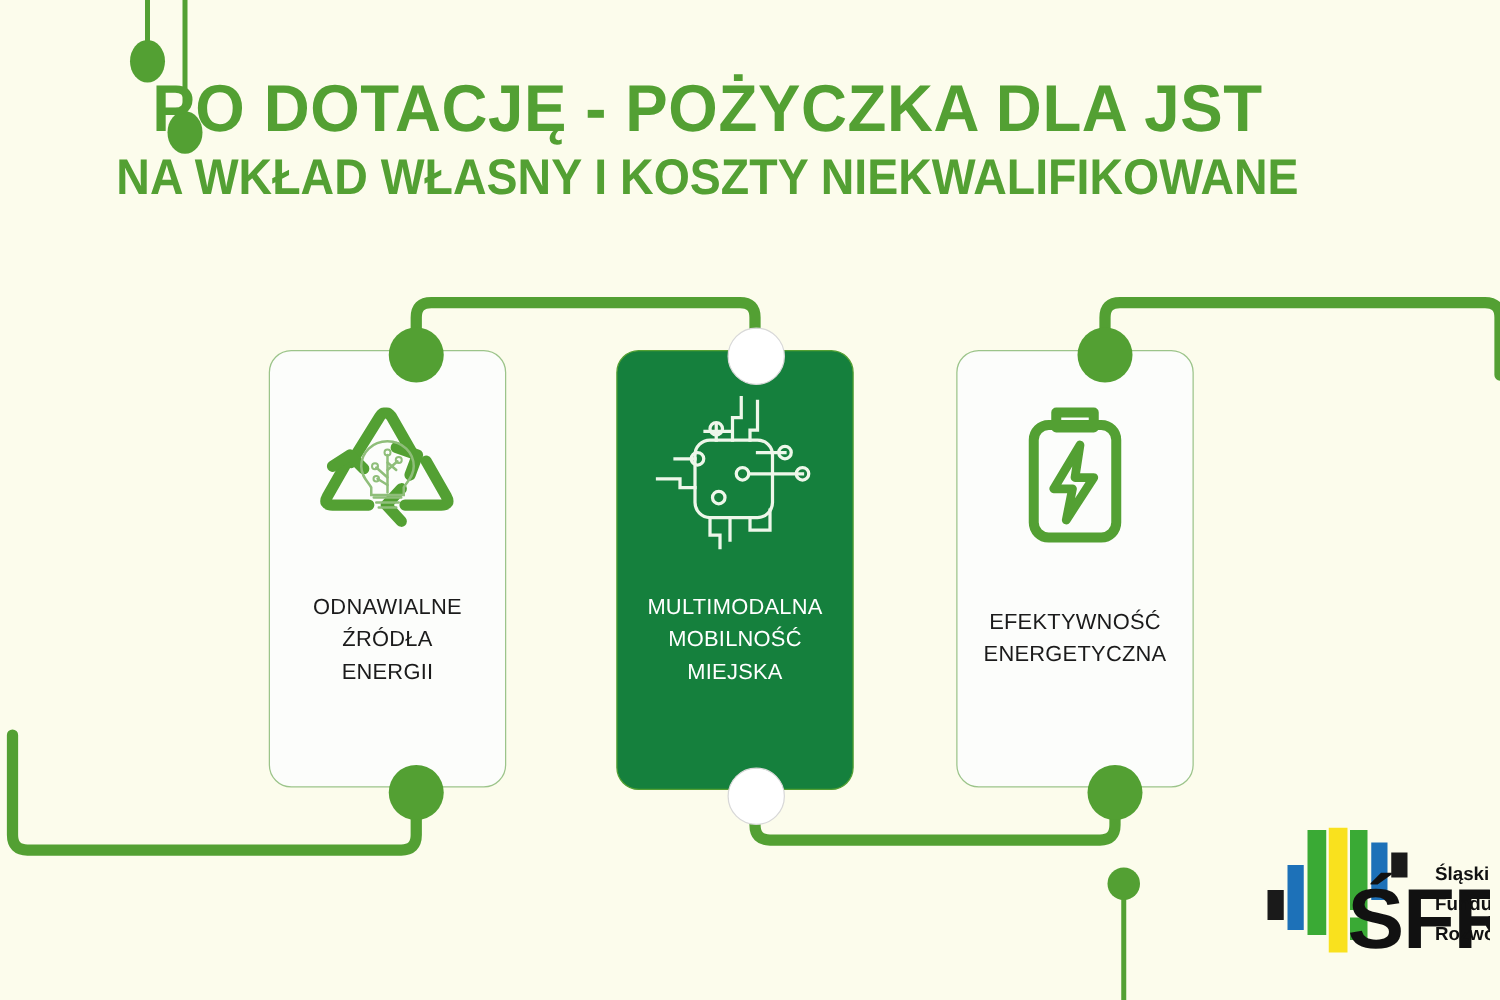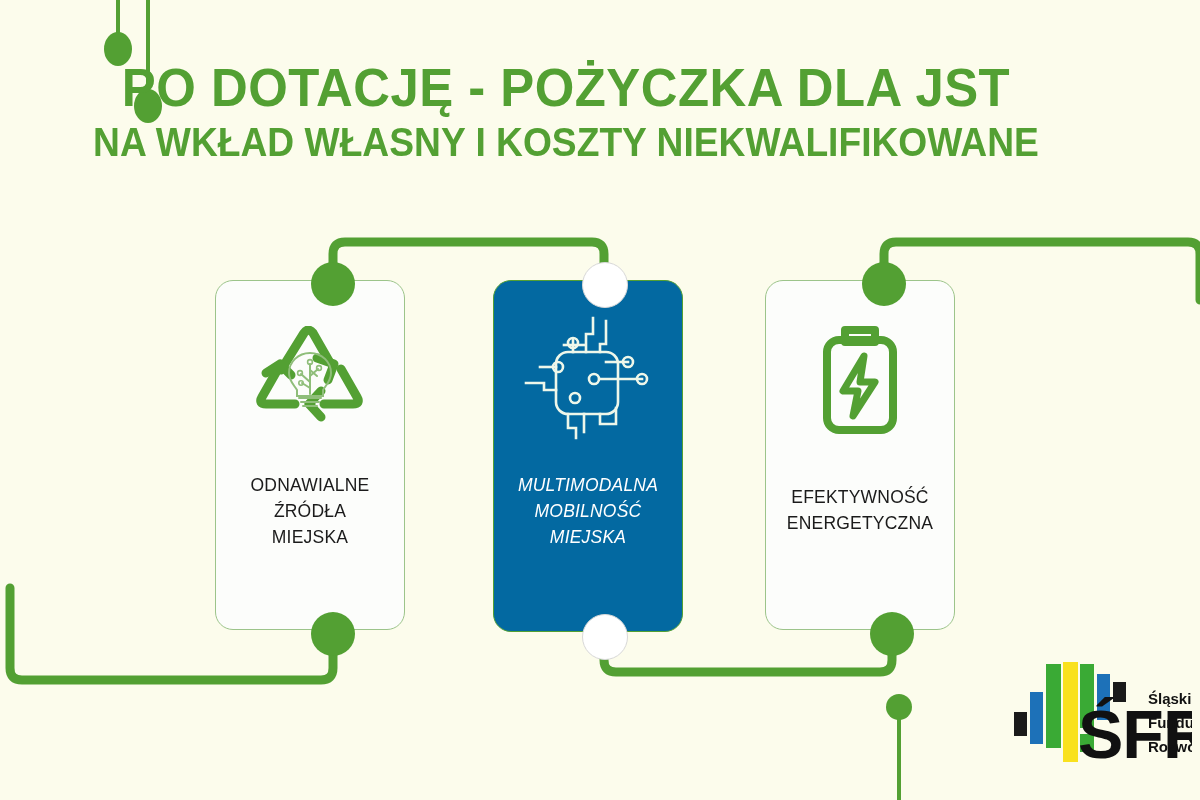--- a/index.html
+++ b/index.html
@@ -72,23 +72,22 @@
     flex-direction: column;
     align-items: center;
     box-sizing: border-box;
     z-index: 3;
   }
   .card.light {
     background: #fcfdfb;
     border: 1px solid #9cc48a;
   }
   .card.filled {
-    background: #0369a1;
+    background: #15803d;
     border: 1px solid #53a033;
-    font-style: italic;
   }
   #card-1 { left: 215px; top: 280px; }
   #card-2 { left: 493px; top: 280px; height: 352px; }
   #card-3 { left: 765px; top: 280px; }
 
   .card-icon {
     margin-top: 36px;
     height: 130px;
     display: flex;
     align-items: center;
@@ -189,21 +188,21 @@
         <path d="M59 68 L59 38" stroke="#8fbe7a" stroke-width="2" stroke-linecap="round"></path>
         <path d="M59 56 L50 48 M59 50 L67 43 M59 62 L51 57 M59 44 L66 50" stroke="#8fbe7a" stroke-width="2" stroke-linecap="round"></path>
         <circle cx="49" cy="47" r="2.4" stroke="#8fbe7a" stroke-width="1.6" fill="none"></circle>
         <circle cx="68" cy="42" r="2.4" stroke="#8fbe7a" stroke-width="1.6" fill="none"></circle>
         <circle cx="50" cy="57" r="2.2" stroke="#8fbe7a" stroke-width="1.6" fill="none"></circle>
         <circle cx="59" cy="36" r="2.4" stroke="#8fbe7a" stroke-width="1.6" fill="none"></circle>
       </svg>
     </div>
     <div class="card-label">ODNAWIALNE
 ŹRÓDŁA
-MIEJSKA</div>
+ENERGII</div>
   </div>
 
   <div class="card filled" id="card-2">
     <div class="card-icon">
       <svg width="140" height="125" viewBox="0 0 140 125" fill="none" stroke="#eef7ea" stroke-width="2.6" stroke-linecap="square">
 
         <rect x="38" y="36" width="62" height="62" rx="12" ry="12"></rect>
 
         <path d="M55 36 L55 24"></path>
         <path d="M46 29 L66 29"></path>

